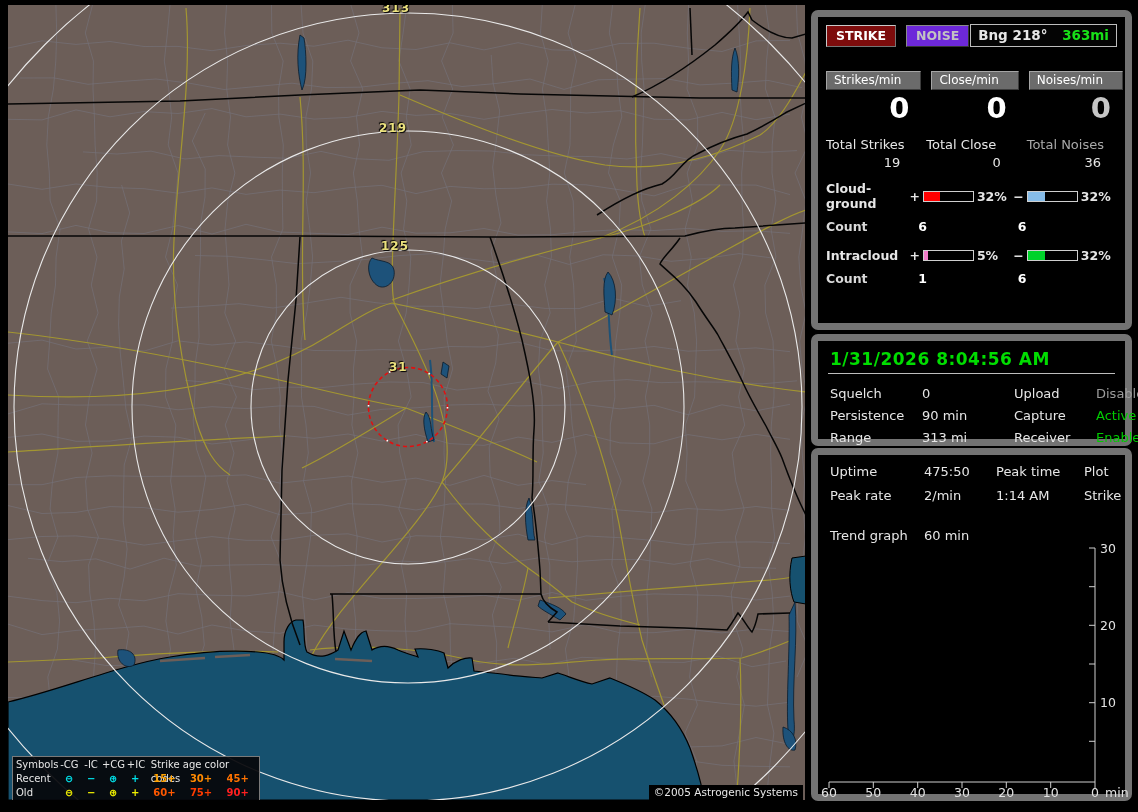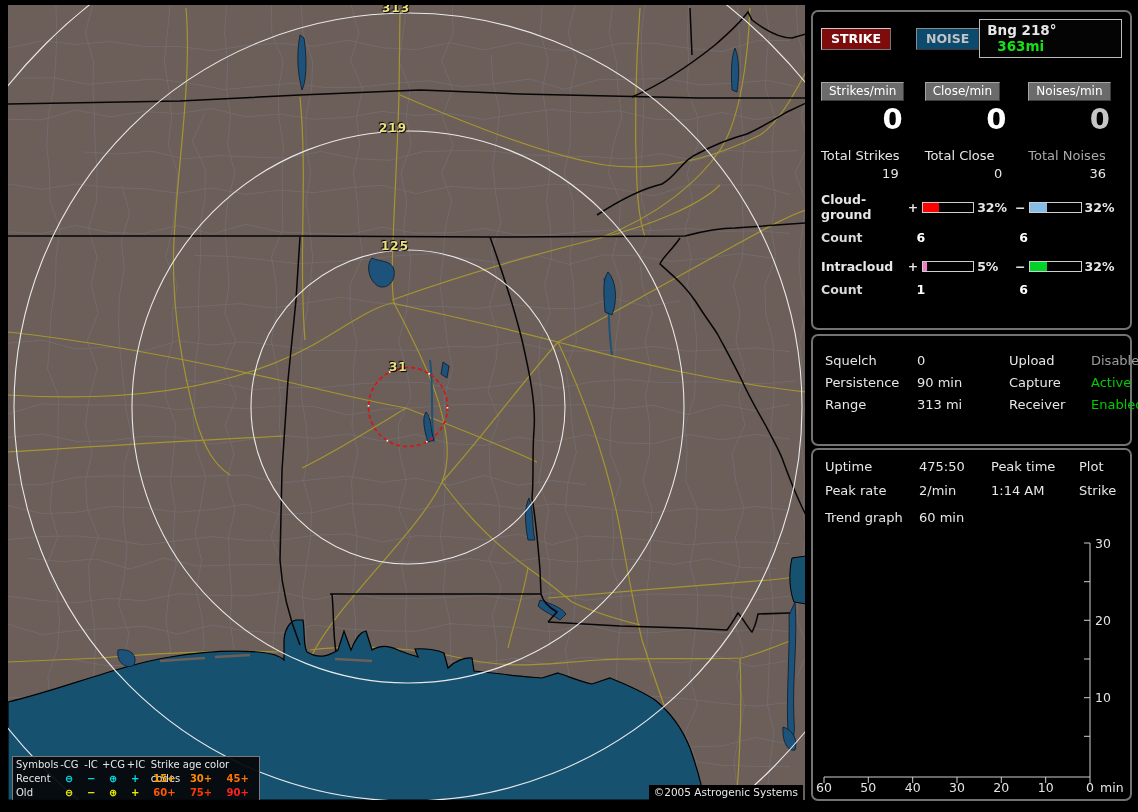--- a/index.html
+++ b/index.html
@@ -20,36 +20,36 @@
             background:rgba(6,6,10,.93); border:1px solid #7a7a7a; font-size:10px;
             color:#e6e6e6; padding:1px 3px; }
   .lrow { display:flex; height:14px; line-height:14px; }
   .lc0 { width:46px; } .lcs { width:24px; text-align:center; font-weight:bold; }
   .lagehead { width:116px; text-align:left; margin-left:4px; }
   .lage { width:40px; text-align:center; margin-left:0; font-weight:bold; }
   .lage:first-of-type { margin-left:4px; }
 
   
   .pbox { position:absolute; left:811px; width:321px; background:#000;
-          border:2px solid #737373; border-radius:7px; color:#e6e6e6; }
+          border:7px solid #737373; border-radius:7px; color:#e6e6e6; }
   #box1 { top:10px;  height:320px; padding:7px 8px; }
   #box2 { top:334px; height:112px; padding:5px 10px; }
   #box3 { top:448px; height:353px; padding:9px 10px; }
 
   .btnrow { display:flex; align-items:center; }
   .btn { font-size:12.5px; font-weight:bold; padding:2px 9px 3px 9px; cursor:default; }
   #strikeBtn { background:#7d0c0c; color:#fff; border:1px outset #c9c9c9; }
-  #noiseBtn  { background:#0c4a6e; color:#c3c3c3; border:1px outset #8a8a8a; margin-left:25px; }
+  #noiseBtn  { background:#6d28d9; color:#c3c3c3; border:1px outset #8a8a8a; margin-left:10px; }
   #bngBox { margin-left:auto; border:1px solid #bdbdbd; background:#040404;
             font-size:13.5px; font-weight:bold; padding:2px 7px 3px 7px; }
   #bngBox .mi { color:#18e018; margin-left:10px; }
 
   .rategrid { display:grid; grid-template-columns:1fr 1fr 1fr; column-gap:10px; margin-top:22px; }
   .chip { display:inline-block; background:#6b6b6b; color:#fff; font-size:12px;
-          padding:1px 7px 2px 7px; border-top:1px solid #a5a5a5; border-left:1px solid #a5a5a5;
+          padding:1px 19px 2px 7px; border-top:1px solid #a5a5a5; border-left:1px solid #a5a5a5;
           border-right:1px solid #3c3c3c; border-bottom:1px solid #3c3c3c; }
   .bigzero { text-align:right; font-size:29px; font-weight:bold; color:#fff;
              padding-right:12px; line-height:32px; margin-top:2px; }
   .bigzero.dim { color:#c6c6c6; }
 
   .totgrid { display:grid; grid-template-columns:1fr 1fr 1fr; column-gap:10px; margin-top:13px;
              font-size:13px; }
   .totlabel { white-space:nowrap; }
   .totlabel.dim { color:#a9a9a9; }
   .totval { text-align:right; padding-right:16px; margin-top:3px; }
@@ -66,21 +66,21 @@
   .countrow .clabel { width:104px; font-weight:bold; }
   .countrow .cval { width:112px; color:#fff; }
 
   #dateline { color:#00dd00; font-size:17px; font-weight:bold; letter-spacing:.5px;
               padding:3px 0 4px 2px; border-bottom:1px solid #bdbdbd; }
   .statgrid { display:grid; grid-template-columns:92px 92px 82px auto; row-gap:7px;
               font-size:13px; margin-top:12px; padding-left:2px; }
 
   .box3grid { display:grid; grid-template-columns:94px 72px 88px auto; row-gap:9px;
               font-size:13px; padding-left:2px; }
-  #trendrow { margin-top:12px; }
+  #trendrow { margin-top:25px; }
 
   #chart { position:absolute; left:0; top:0; width:321px; height:353px; }
   .tick { position:absolute; font-size:12.5px; color:#e3e3e3; }
   .xt { width:30px; text-align:center; top:330px; }
   .yt { left:282px; }
 </style>
 </head>
 <body>
 
 <div id="map">
@@ -310,20 +310,21 @@
     <span class="pct">32%</span>
   </div>
   <div class="countrow">
     <span class="clabel">Count</span>
     <span class="cval">1</span>
     <span class="cval">6</span>
   </div>
 </div>
 
 <div id="box2" class="pbox">
+  <div id="dateline">1/31/2026 8:04:56 AM</div>
   <div class="statgrid">
     <span>Squelch</span>
     <span>0</span>
     <span>Upload</span>
     <span style="color: rgb(156, 156, 156);">Disabled</span>
 
     <span>Persistence</span>
     <span>90 min</span>
     <span>Capture</span>
     <span style="color: rgb(0, 204, 0);">Active</span>

